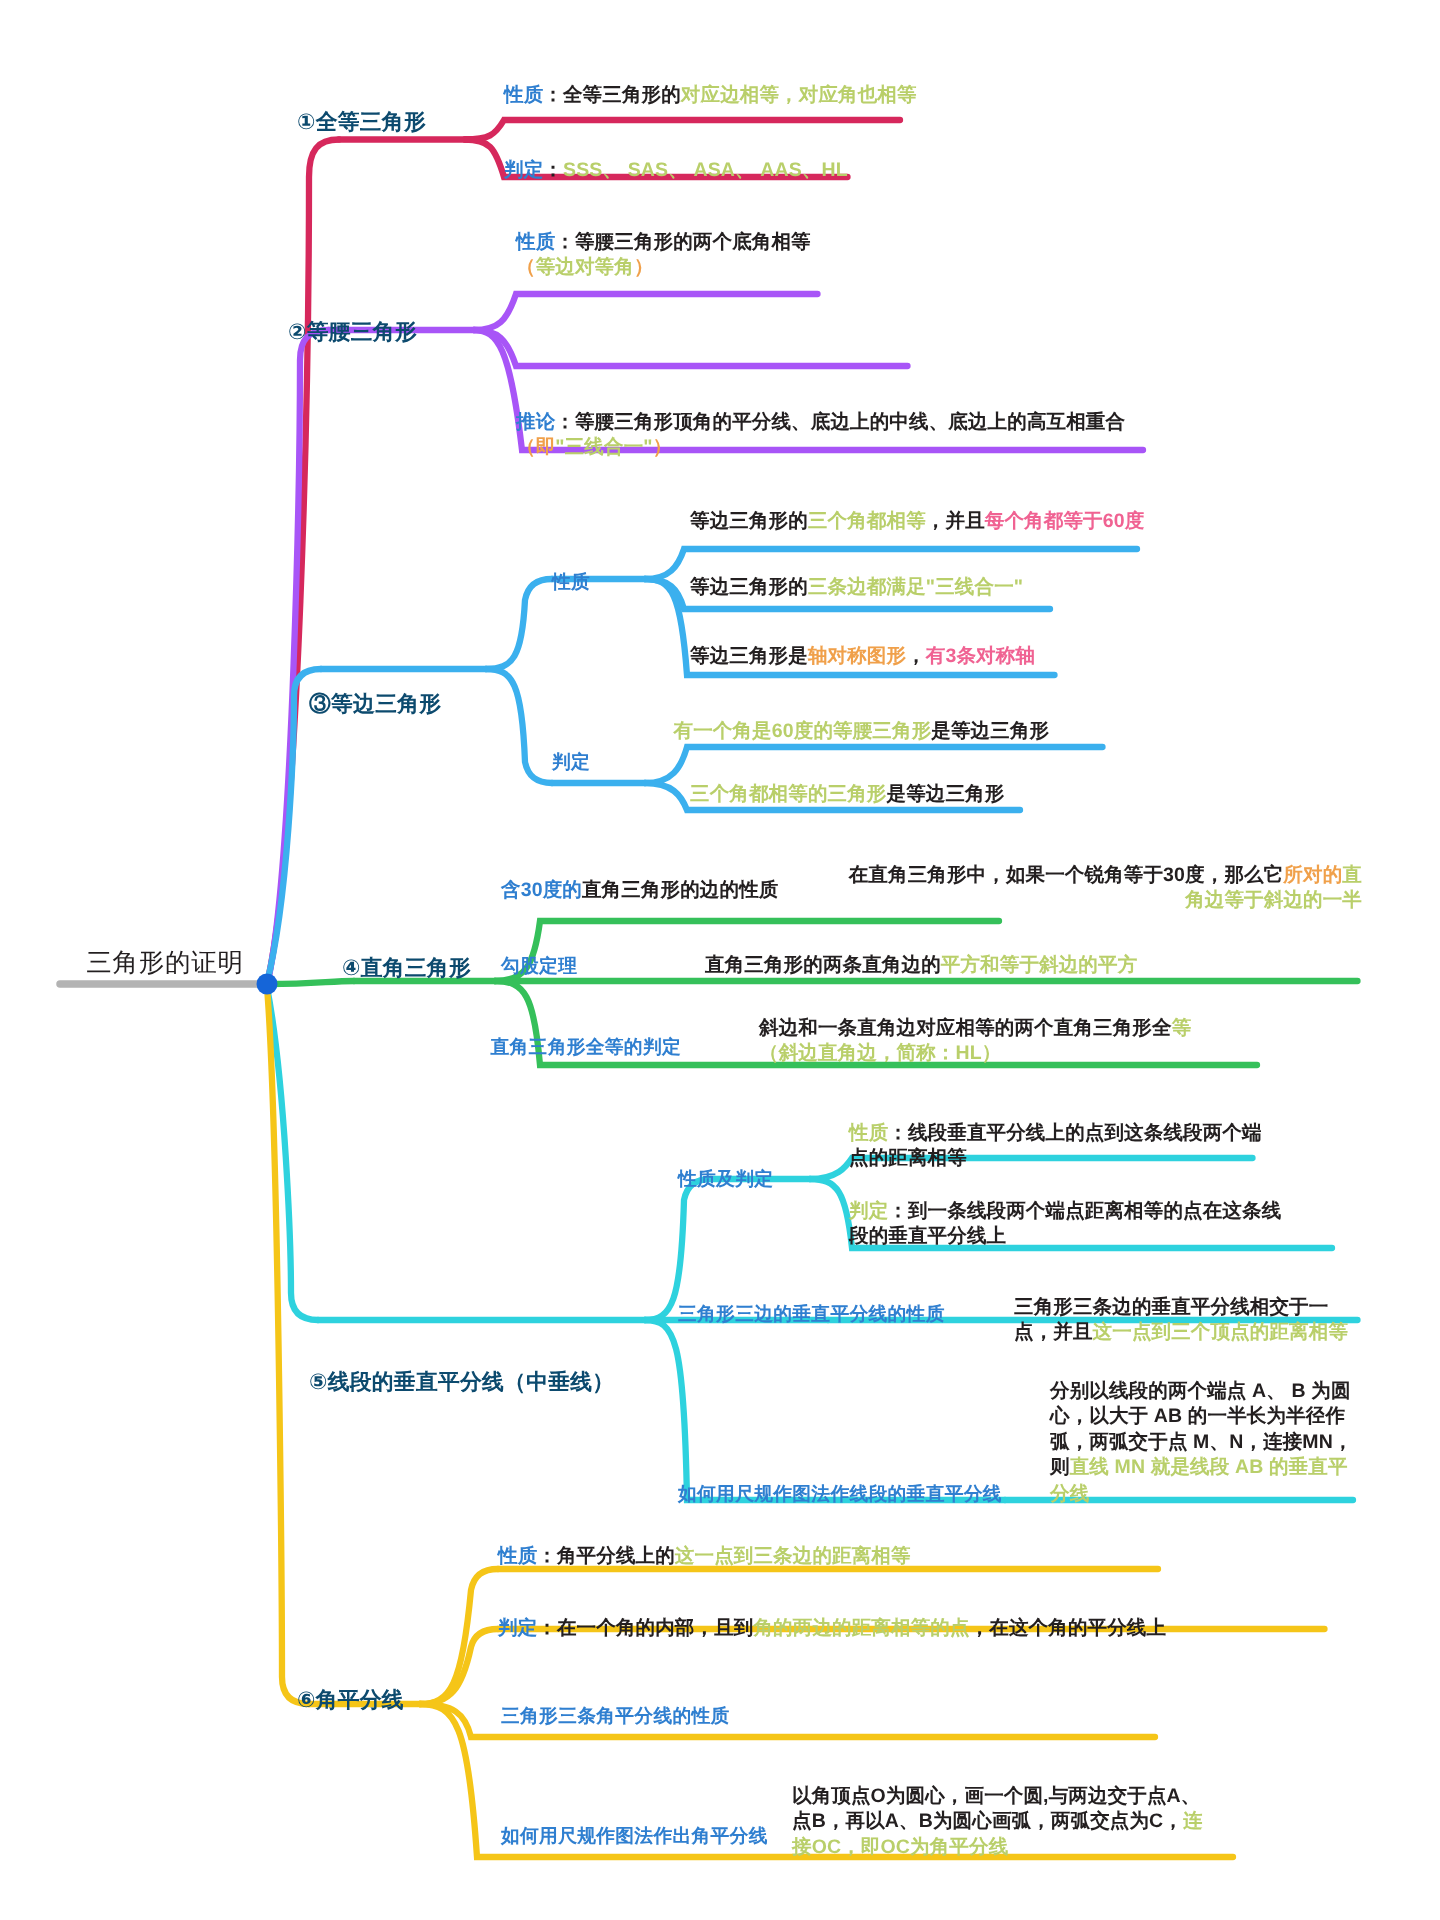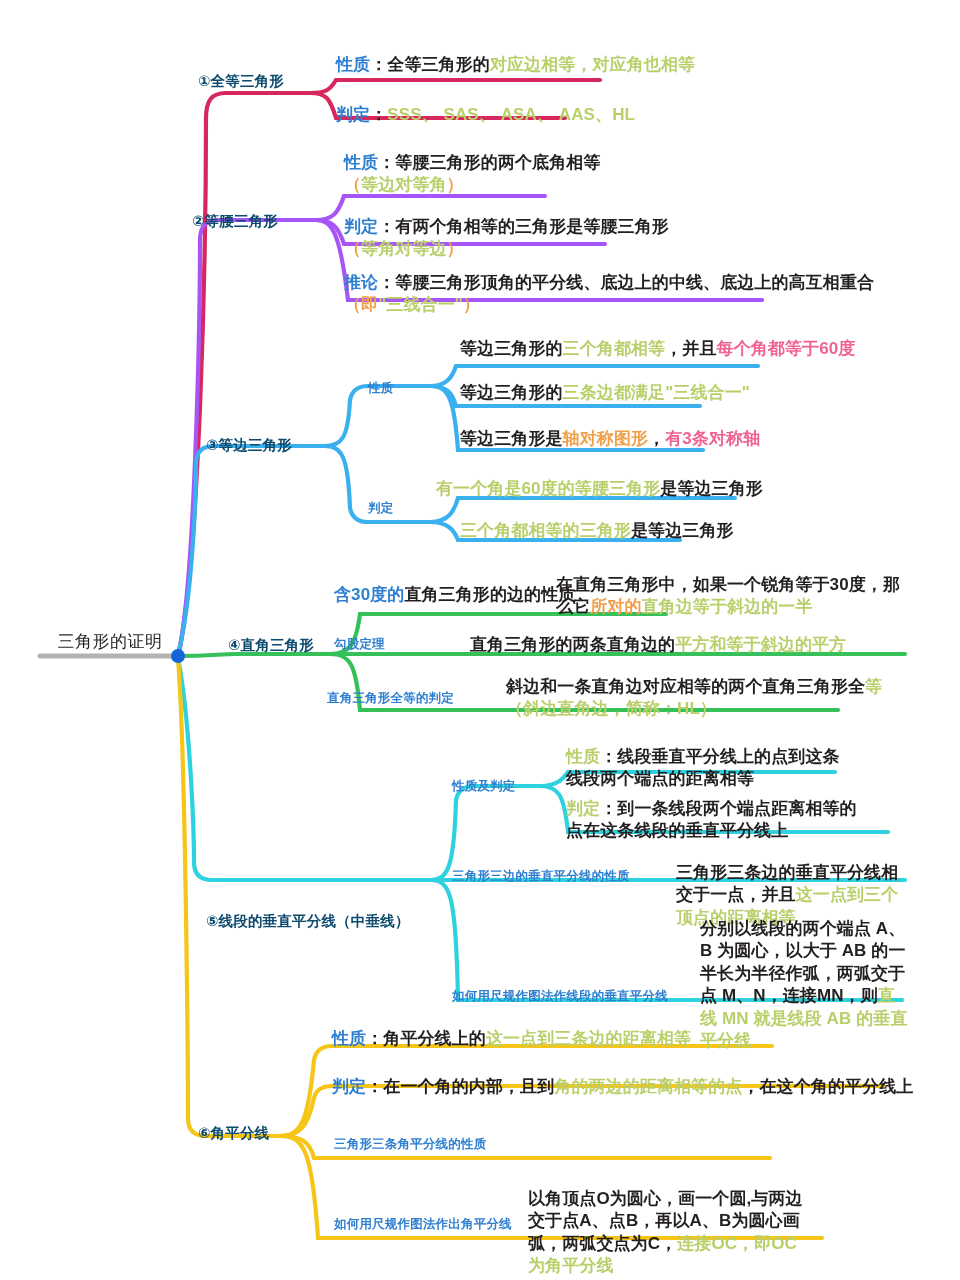--- a/index.html
+++ b/index.html
@@ -18,21 +18,21 @@
     font-size:17px;font-weight:400;color:#231f20;letter-spacing:.5px;
   }
 
   
   .b-title{font-size:14.5px;font-weight:700;color:#0c4a6e;letter-spacing:.2px;}
 
   
   .sub-label{font-size:12.5px;font-weight:700;color:#2f7fd0;letter-spacing:.2px;}
 
   
-  .leaf{font-size:17px;font-weight:700;color:#231f20;line-height:1.32;letter-spacing:.1px;}
+  .leaf{font-size:13px;font-weight:700;color:#231f20;line-height:1.32;letter-spacing:.1px;}
   .leaf .blue{color:#2f7fd0;}
   .leaf .green{color:#b9cf6a;}
   .leaf .pink{color:#f06292;}
   .leaf .orange{color:#f0a04a;}
   .leaf .dark{color:#231f20;}
   .leaf .sub{display:block;}
 </style>
 </head>
 <body>
 
@@ -116,59 +116,55 @@
   <div class="node leaf" style="left:336px;top:104px;">
     <span class="blue">判定</span><span class="dark">：</span><span class="green">SSS、 SAS、 ASA、 AAS、HL</span>
   </div>
 
   <div class="node b-title" style="left:192px;top:212px;">②等腰三角形</div>
 
   <div class="node leaf" style="left:344px;top:152px;">
     <span class="blue">性质</span><span class="dark">：等腰三角形的两个底角相等</span>
     <span class="sub"><span class="orange">（</span><span class="green">等边对等角</span><span class="orange">）</span></span>
   </div>
-  <div class="node leaf" style="left:344px;top:216px;">
-    <span class="blue">判定</span><span class="dark">：有两个角相等的三角形是等腰三角形</span>
-    <span class="sub"><span class="orange">（</span><span class="green">等角对等边</span><span class="orange">）</span></span>
-  </div>
   <div class="node leaf" style="left:344px;top:272px;">
     <span class="blue">推论</span><span class="dark">：等腰三角形顶角的平分线、底边上的中线、底边上的高互相重合</span>
     <span class="sub"><span class="orange">（即</span><span class="green">"三线合一"</span><span class="orange">）</span></span>
   </div>
 
-  <div class="node b-title" style="left:206px;top:436px;">③等边三角形</div>
+  <div class="node b-title" style="left:206px;top:460px;font-family:Liberation Serif, serif;">③等边三角形</div>
 
   <div class="node sub-label" style="left:368px;top:380px;">性质</div>
   <div class="node sub-label" style="left:368px;top:500px;">判定</div>
 
   <div class="node leaf" style="left:460px;top:338px;">
     <span class="dark">等边三角形的</span><span class="green">三个角都相等</span><span class="dark">，并且</span><span class="pink">每个角都等于60度</span>
   </div>
   <div class="node leaf" style="left:460px;top:382px;">
     <span class="dark">等边三角形的</span><span class="green">三条边都满足"三线合一"</span>
   </div>
   <div class="node leaf" style="left:460px;top:428px;">
     <span class="dark">等边三角形是</span><span class="orange">轴对称图形</span><span class="dark">，</span><span class="pink">有3条对称轴</span>
   </div>
-  <div class="node leaf" style="left:436px;top:478px;">
+  <div class="node leaf" style="left:449px;top:478px;">
     <span class="green">有一个角是60度的等腰三角形</span><span class="dark">是等边三角形</span>
   </div>
   <div class="node leaf" style="left:460px;top:520px;">
     <span class="green">三个角都相等的三角形</span><span class="dark">是等边三角形</span>
   </div>
 
   <div class="node b-title" style="left:228px;top:636px;">④直角三角形</div>
 
   <div class="node leaf" style="left:334px;top:584px;">
     <span class="blue">含30度的</span><span class="dark">直角三角形的边的性质</span>
   </div>
   <div class="node sub-label" style="left:334px;top:636px;">勾股定理</div>
   <div class="node sub-label" style="left:327px;top:690px;">直角三角形全等的判定</div>
 
-  <div class="node leaf wrap" style="left:556px;top:574px;width:352px;">
+  <div class="node leaf wrap" style="left:556px;top:574px;width:352px;text-align:right;">
     <span class="dark">在直角三角形中，如果一个锐角等于30度，那么它</span><span class="orange">所对的</span><span class="green">直角边等于斜边的一半</span>
   </div>
   <div class="node leaf" style="left:470px;top:634px;">
     <span class="dark">直角三角形的两条直角边的</span><span class="green">平方和等于斜边的平方</span>
   </div>
   <div class="node leaf" style="left:506px;top:676px;">
     <span class="dark">斜边和一条直角边对应相等的两个直角三角形全</span><span class="green">等</span>
     <span class="sub"><span class="green">（斜边直角边，简称：HL）</span></span>
   </div>
 

